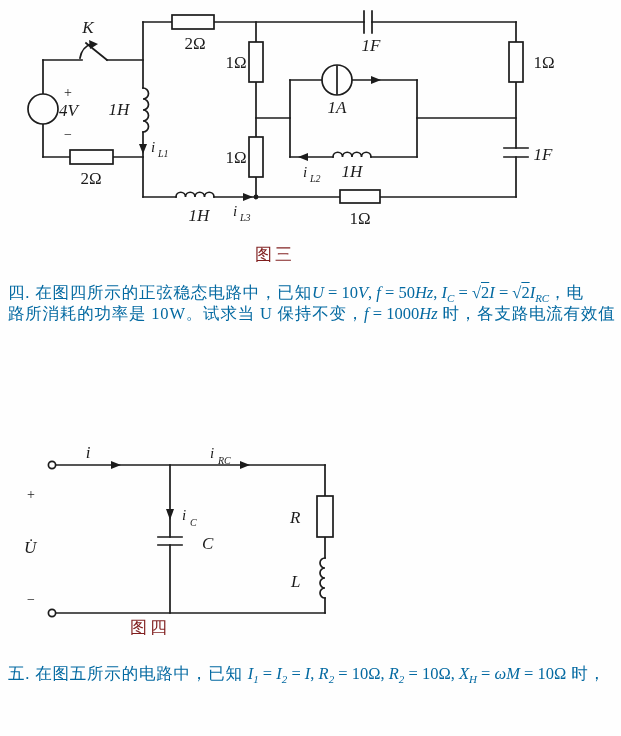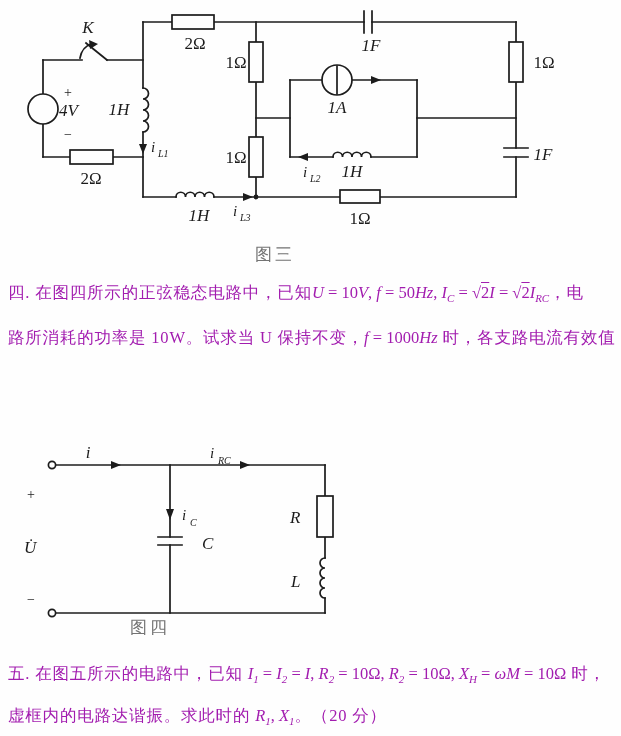--- a/index.html
+++ b/index.html
@@ -1,21 +1,21 @@
 <!DOCTYPE html>
 <html><head>
 <meta charset="utf-8">
 <style>
   html,body{margin:0;padding:0;background:#ffffff;}
   .page{position:relative;width:621px;height:736px;background:#fefefe;overflow:hidden;
         font-family:"Liberation Serif","DejaVu Serif",serif;color:#1b1b1b;}
   .fig{position:absolute;left:0;}
-  .caption{position:absolute;font-size:17px;letter-spacing:3px;color:#737373;}
+  .caption{position:absolute;font-size:17px;letter-spacing:3px;color:#7f1d1d;}
   .para{position:absolute;left:8px;width:608px;font-size:16.5px;line-height:23px;
-        color:#a21caf;white-space:nowrap;}
+        color:#0369a1;white-space:nowrap;}
   .s-cjk{font-family:"Liberation Serif","DejaVu Serif",serif;letter-spacing:0.8px;}
   .s-rm{font-family:"Liberation Serif","DejaVu Serif",serif;}
   .s-it{font-family:"Liberation Serif","DejaVu Serif",serif;font-style:italic;}
   .s-sub{font-family:"Liberation Serif","DejaVu Serif",serif;font-style:italic;
          font-size:11px;vertical-align:-4px;}
   .s-sq{font-family:"Liberation Serif","DejaVu Serif",serif;text-decoration:overline;}
   svg text{fill:#1b1b1b;font-family:"Liberation Serif","DejaVu Serif",serif;}
   .lbl{font-size:17px;}
   .lbl-it{font-size:17px;font-style:italic;}
   .lbl-sm{font-size:14px;}
@@ -102,21 +102,21 @@
       <text x="199" y="221" text-anchor="middle" class="lbl-it">1H</text>
       <text x="233" y="216" class="cur">i</text>
       <text x="240" y="221" class="cur-sub">L3</text>
       <text x="360" y="224" text-anchor="middle" class="lbl">1Ω</text>
     </g>
   </svg>
 
   <div class="caption" style="left:255px;top:243px">图三</div>
 
   <div class="para" style="top:281px"><span class="s-cjk">四. 在图四所示的正弦稳态电路中，已知</span><span class="s-it">U</span><span class="s-rm"> = 10</span><span class="s-it">V</span><span class="s-rm">, </span><span class="s-it">f</span><span class="s-rm"> = 50</span><span class="s-it">Hz</span><span class="s-rm">, </span><span class="s-it">I</span><span class="s-sub">C</span><span class="s-rm"> = </span><span class="s-rm">√</span><span class="s-sq">2</span><span class="s-it">I</span><span class="s-rm"> = </span><span class="s-rm">√</span><span class="s-sq">2</span><span class="s-it">I</span><span class="s-sub">RC</span><span class="s-cjk">，电</span></div>
-  <div class="para" style="top:326px"><span class="s-cjk">路所消耗的功率是 10W。试求当 U 保持不变，</span><span class="s-it">f</span><span class="s-rm"> = 1000</span><span class="s-it">Hz</span><span class="s-cjk"> 时，各支路电流有效值</span></div>
+  <div class="para" style="top:302px"><span class="s-cjk">路所消耗的功率是 10W。试求当 U 保持不变，</span><span class="s-it">f</span><span class="s-rm"> = 1000</span><span class="s-it">Hz</span><span class="s-cjk"> 时，各支路电流有效值</span></div>
 
   <svg class="fig" style="top:420px" width="440" height="215" viewBox="0 0 440 215">
     <g stroke="#1c1c1c" stroke-width="1.7" fill="none" stroke-linecap="square">
       <path d="M56,45 H325"></path>
       <path d="M56,193 H325"></path>
       <circle cx="52" cy="45" r="3.6" fill="#fefefe"></circle>
       <circle cx="52" cy="193" r="3.6" fill="#fefefe"></circle>
 
       <path d="M170,45 V117 M170,125 V193"></path>
       <path d="M158,117 H182 M158,125 H182"></path>
@@ -141,15 +141,14 @@
       <text x="190" y="106" class="cur-sub">C</text>
       <text x="202" y="129" class="lbl-it" font-size="18">C</text>
       <text x="290" y="103" class="lbl-it" font-size="19">R</text>
       <text x="291" y="167" class="lbl-it" font-size="19">L</text>
     </g>
   </svg>
 
   <div class="caption" style="left:130px;top:616px">图四</div>
 
   <div class="para" style="top:662px"><span class="s-cjk">五. 在图五所示的电路中，已知 </span><span class="s-it">I</span><span class="s-sub">1</span><span class="s-rm"> = </span><span class="s-it">I</span><span class="s-sub">2</span><span class="s-rm"> = </span><span class="s-it">I</span><span class="s-rm">, </span><span class="s-it">R</span><span class="s-sub">2</span><span class="s-rm"> = 10Ω, </span><span class="s-it">R</span><span class="s-sub">2</span><span class="s-rm"> = 10Ω, </span><span class="s-it">X</span><span class="s-sub">H</span><span class="s-rm"> = </span><span class="s-it">ωM</span><span class="s-rm"> = 10Ω</span><span class="s-cjk"> 时，</span></div>
-  <div class="para" style="top:704px"><span class="s-cjk">虚框内的电路达谐振。求此时的 </span><span class="s-it">R</span><span class="s-sub">1</span><span class="s-rm">, </span><span class="s-it">X</span><span class="s-sub">1</span><span class="s-cjk">。（20 分）</span></div>
 
 </div>
 
 </body></html>

